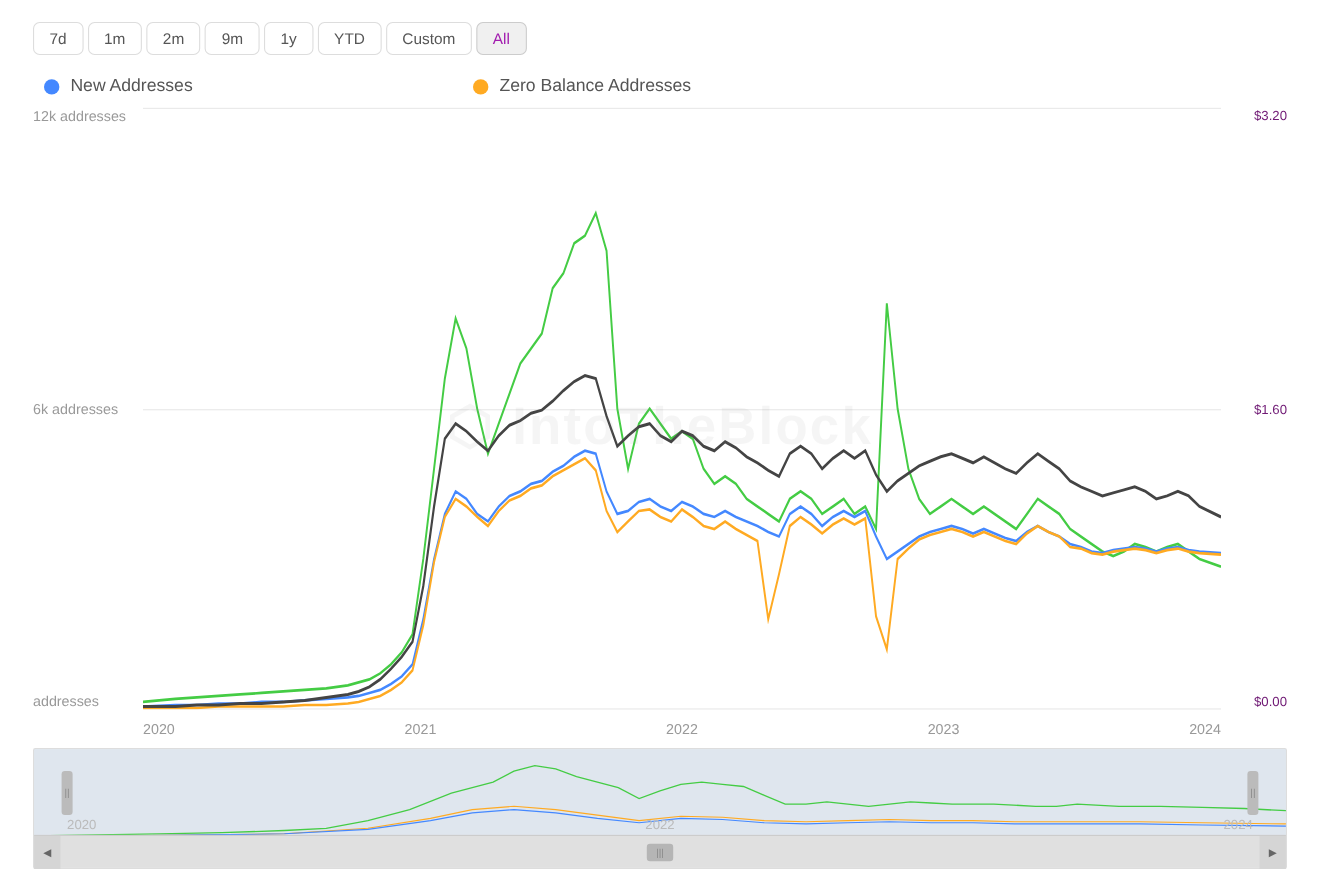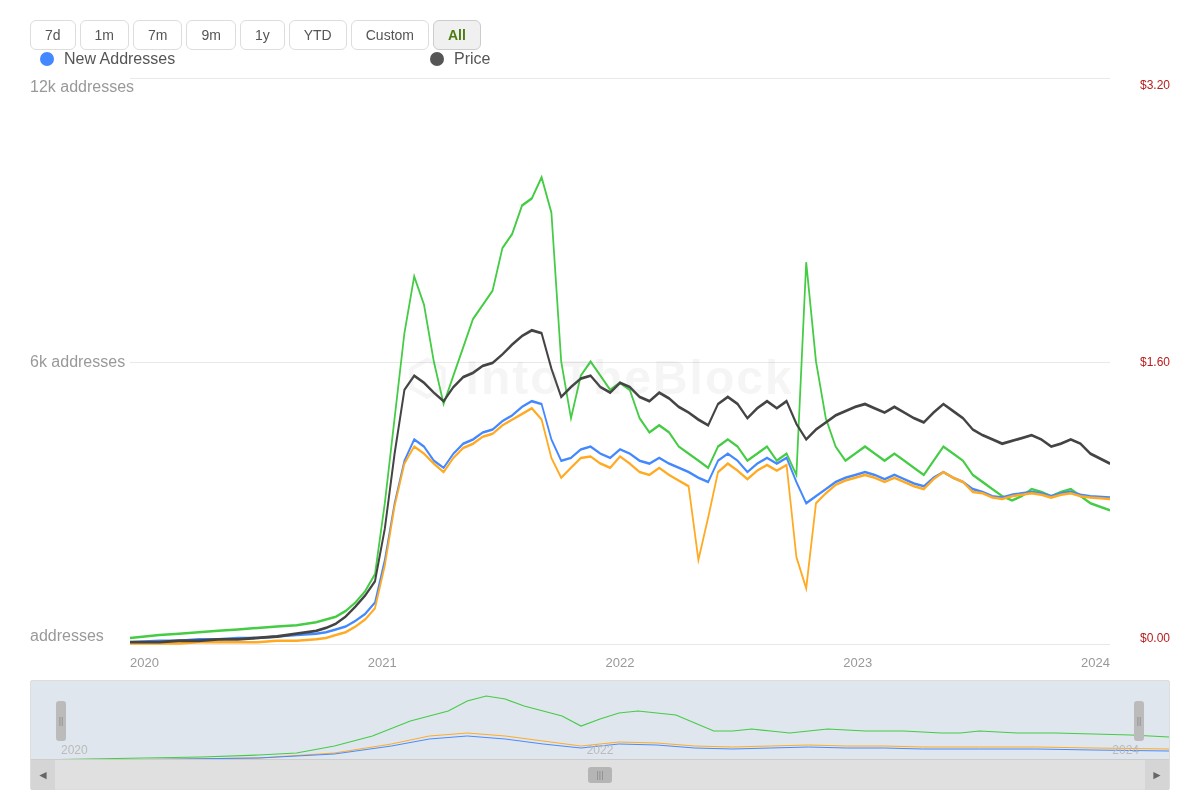--- a/index.html
+++ b/index.html
@@ -17,38 +17,39 @@
       display: flex;
       flex-direction: column;
       padding: 20px 30px 10px 30px;
     }
 
     
     .time-controls {
       display: flex;
       align-items: flex-end;
       gap: 4px;
+      margin-bottom: 20px;
       flex-shrink: 0;
     }
 
     .time-btn {
       padding: 6px 14px;
       border: 1px solid #ddd;
       border-radius: 6px;
       background: #fff;
       color: #555;
       font-size: 14px;
       cursor: pointer;
       font-family: inherit;
     }
 
     .time-btn.active {
       background: #f0f0f0;
-      font-weight: 700;
-      color: #4d7c0f;
+      font-weight: 400;
+      color: #a21caf;
       border-color: #ccc;
     }
 
     
     .legend {
       display: grid;
       grid-template-columns: 1fr 1fr 1fr;
       gap: 6px 40px;
       margin-bottom: 10px;
       flex-shrink: 0;
@@ -77,37 +78,37 @@
     }
 
     .chart-labels-left {
       position: absolute;
       left: 0;
       top: 0;
       height: 100%;
       display: flex;
       flex-direction: column;
       justify-content: space-between;
-      font-size: 16px;
+      font-size: 13px;
       color: #999;
       padding: 0 0 30px 0;
       pointer-events: none;
       z-index: 2;
     }
 
     .chart-labels-right {
       position: absolute;
       right: 0;
       top: 0;
       height: 100%;
       display: flex;
       flex-direction: column;
       justify-content: space-between;
       font-size: 12px;
-      color: #b91c1c;
+      color: #701a75;
       padding: 0 0 30px 0;
       pointer-events: none;
       z-index: 2;
       text-align: right;
     }
 
     .chart-svg-container {
       position: absolute;
       left: 100px;
       right: 60px;
@@ -253,36 +254,36 @@
     }
   </style>
 </head>
 <body>
 
 <div class="container">
 
   <div class="time-controls">
       <button class="time-btn">7d</button>
       <button class="time-btn">1m</button>
-      <button class="time-btn">7m</button>
+      <button class="time-btn">2m</button>
       <button class="time-btn">9m</button>
       <button class="time-btn">1y</button>
       <button class="time-btn">YTD</button>
       <button class="time-btn">Custom</button>
       <button class="time-btn active">All</button>
     </div>
 
   <div class="legend">
       <div class="legend-item">
         <span class="legend-dot" style="background-color: rgb(68, 136, 255);"></span>
         <span>New Addresses</span>
       </div>
       <div class="legend-item">
-        <span class="legend-dot" style="background-color: rgb(85, 85, 85);"></span>
-        <span>Price</span>
+        <span class="legend-dot" style="background-color: rgb(255, 170, 34);"></span>
+        <span>Zero Balance Addresses</span>
       </div>
     </div>
 
   <div class="main-chart">
 
     <div class="grid-line" style="top: 0px;"></div>
     <div class="grid-line" style="top: calc(50% - 15px);"></div>
     <div class="grid-line" style="bottom: 30px;"></div>
 
     <div class="chart-labels-left">

